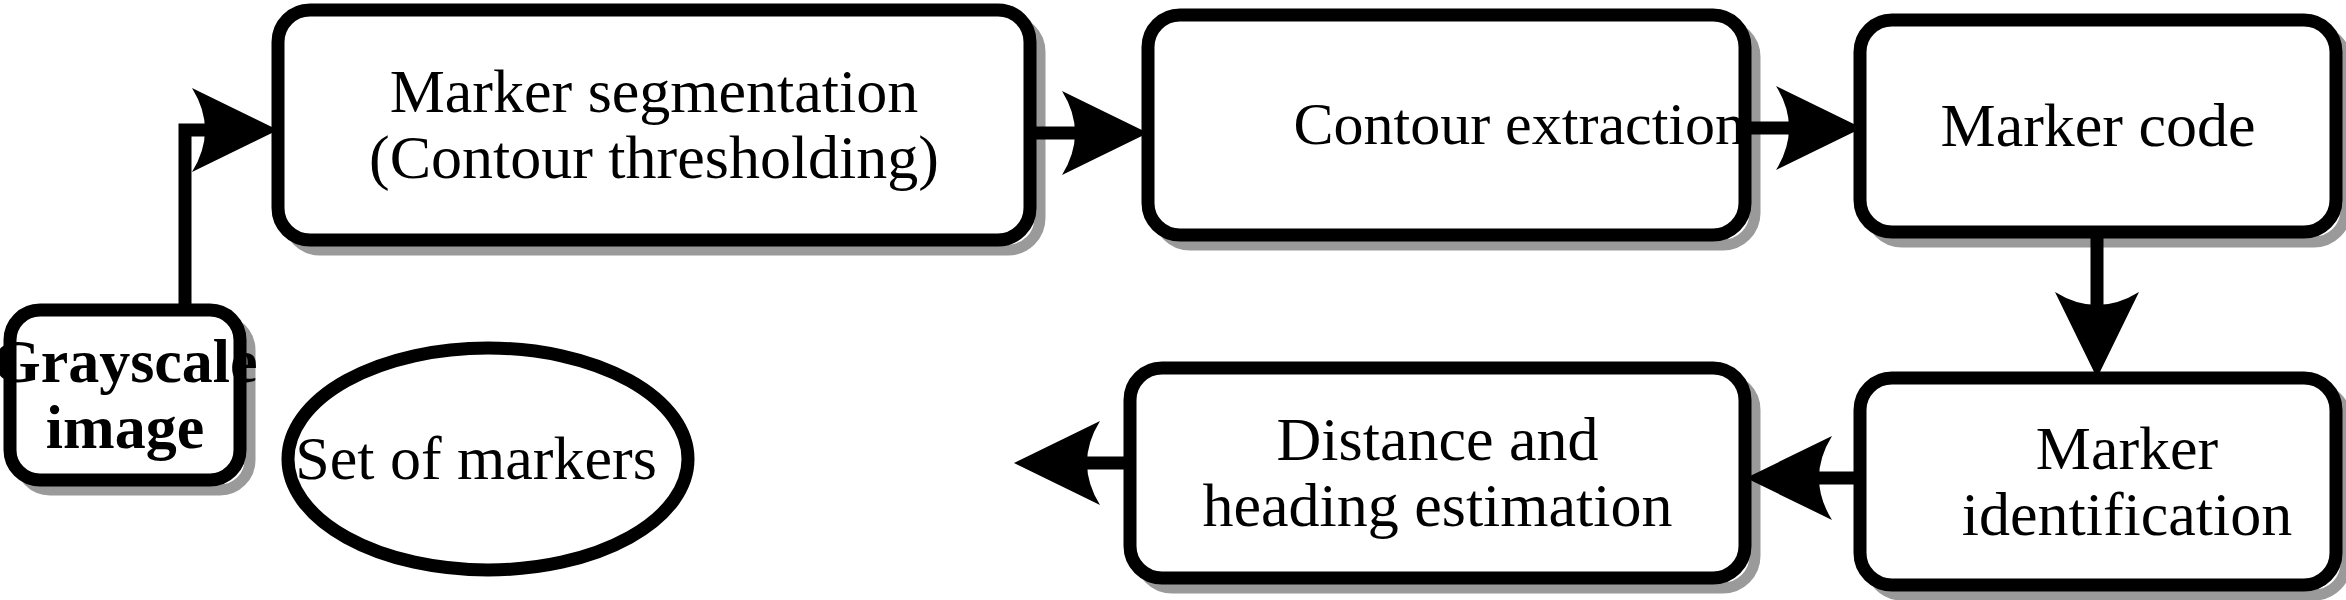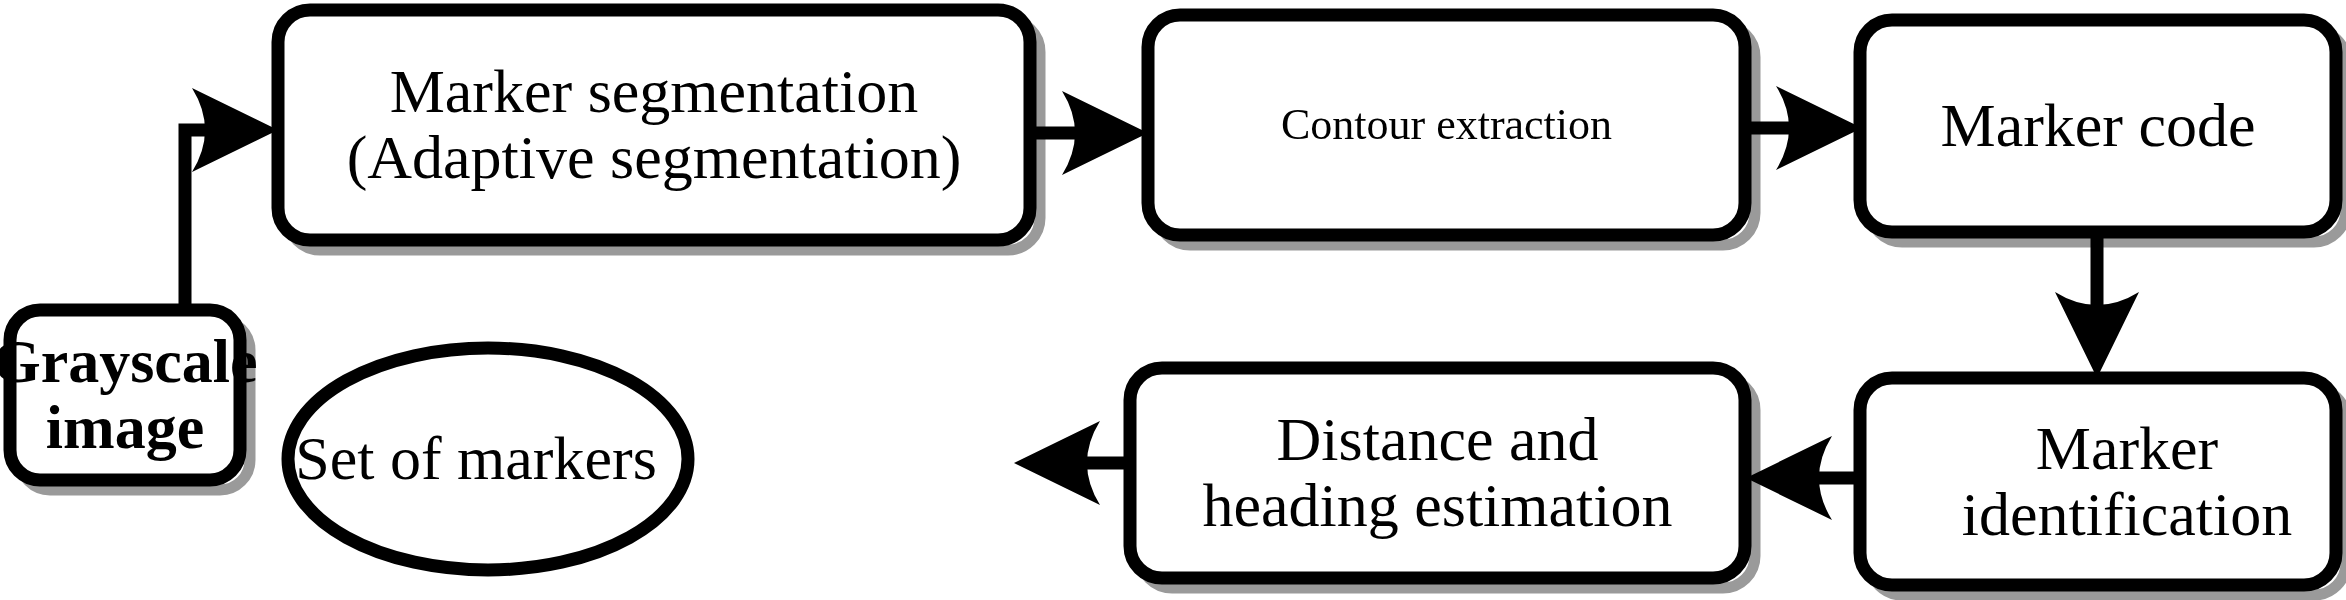--- a/index.html
+++ b/index.html
@@ -97,24 +97,24 @@
     </g>
   </svg>
 
   <div class="node-label" style="left:10px; top:310px; width:230px; height:170px; font-size:62px;font-weight:bold;">
     <span class="ln">Grayscale</span>
     <span class="ln">image</span>
   </div>
 
   <div class="node-label" style="left:278px; top:10px; width:752px; height:230px; font-size:62px;">
     <span class="ln">Marker segmentation</span>
-    <span class="ln">(Adaptive segmentation)</span>
+    <span class="ln">(Contour thresholding)</span>
   </div>
 
-  <div class="node-label" style="left:1148px; top:15px; width:597px; height:220px; font-size:44px;">
+  <div class="node-label" style="left:1148px; top:15px; width:597px; height:220px; font-size:60px;align-items:flex-end;">
     <span class="ln">Contour extraction</span>
   </div>
 
   <div class="node-label" style="left:1860px; top:20px; width:476px; height:212px; font-size:62px;text-align:right;">
     <span class="ln">Marker code</span>
   </div>
 
   <div class="node-label" style="left:1885px; top:378px; width:484px; height:207px; font-size:62px;">
     <span class="ln">Marker</span>
     <span class="ln">identification</span>

